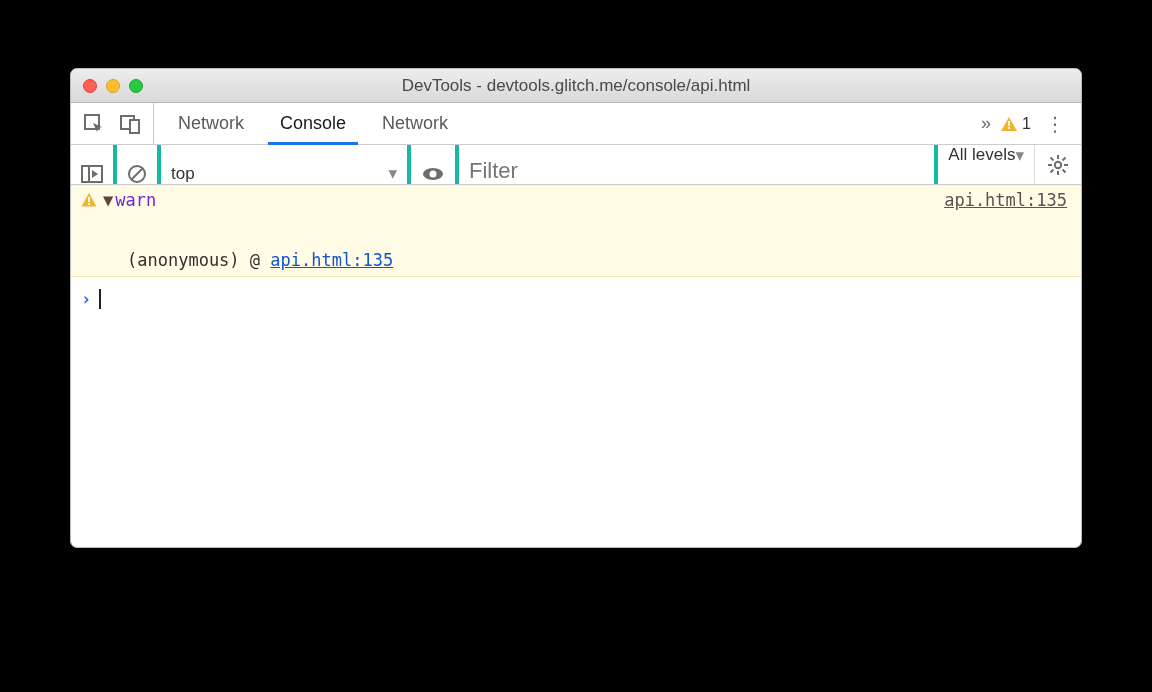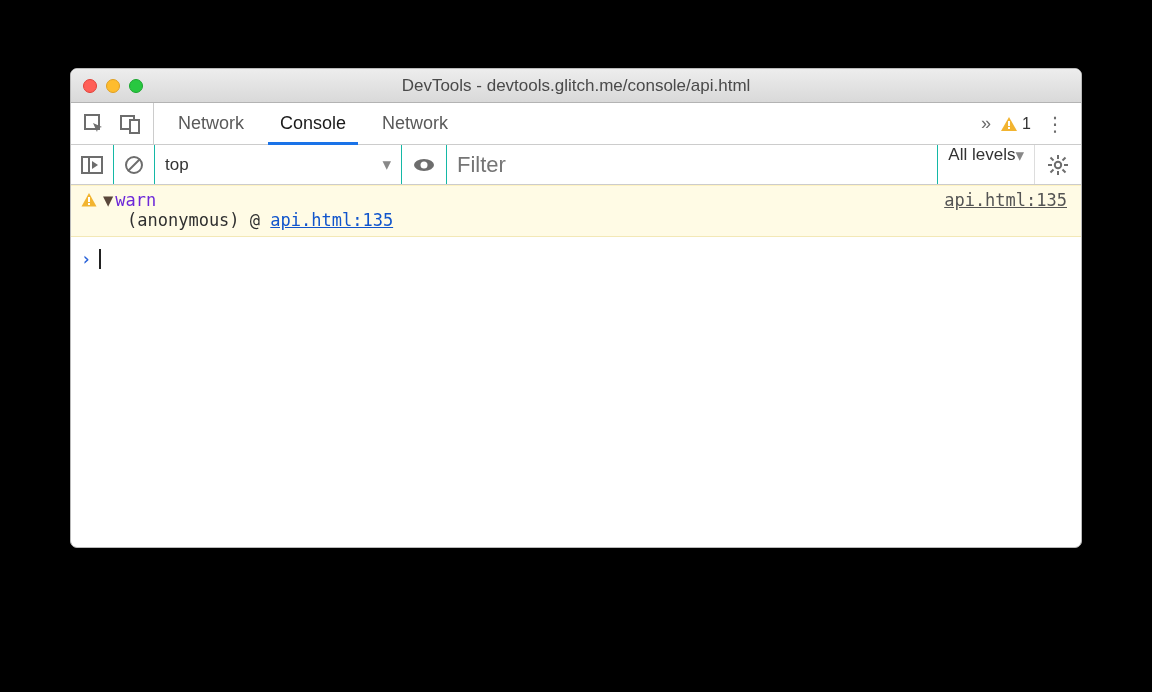--- a/index.html
+++ b/index.html
@@ -100,22 +100,22 @@
   .kebab { font-size:20px; color:#6d6d6d; cursor:pointer; padding:0 2px;}
   
   .filterrow {
     height: 40px;
     border-bottom:1px solid #ccc;
     display:flex; align-items:center;
     color:#5a5a5a;
     font-size:17px;
   }
   .filterrow .seg {
-    height:100%; display:flex; align-items:center;
-    border-right:1px solid #14b8a6;
+    height:100%; display:flex; align-items:flex-end;
+    border-right:4px solid #14b8a6;
     padding: 0 10px;
     gap:10px;
   }
   .context-select {
     width: 226px;
     display:flex; align-items:center; justify-content:space-between;
     color:#333;
   }
   .context-select .dd { color:#888;}
   .filter-input {
@@ -147,20 +147,21 @@
   .warn-ico { color:#e8a33d; margin-right:6px; }
   .disclose { color:#5a473a; margin-right:2px; cursor:pointer;}
   .warn-text { color:#6d28d9;}
   .src-link-right {
     margin-left:auto; color:#545454; text-decoration:underline;
     cursor:pointer;
   }
   .msg-line2 {
     padding-left: 46px;
     color:#303030;
+    margin-top:40px;
   }
   .msg-line2 .at { color:#303030;}
   .msg-line2 a { color:#1155cc; text-decoration:underline; cursor:pointer;}
   .prompt-row {
     display:flex; align-items:center;
     padding: 12px 10px;
     gap:8px;
   }
   .prompt-caret {
     color:#2962d9; font-weight:bold; font-size:17px;

